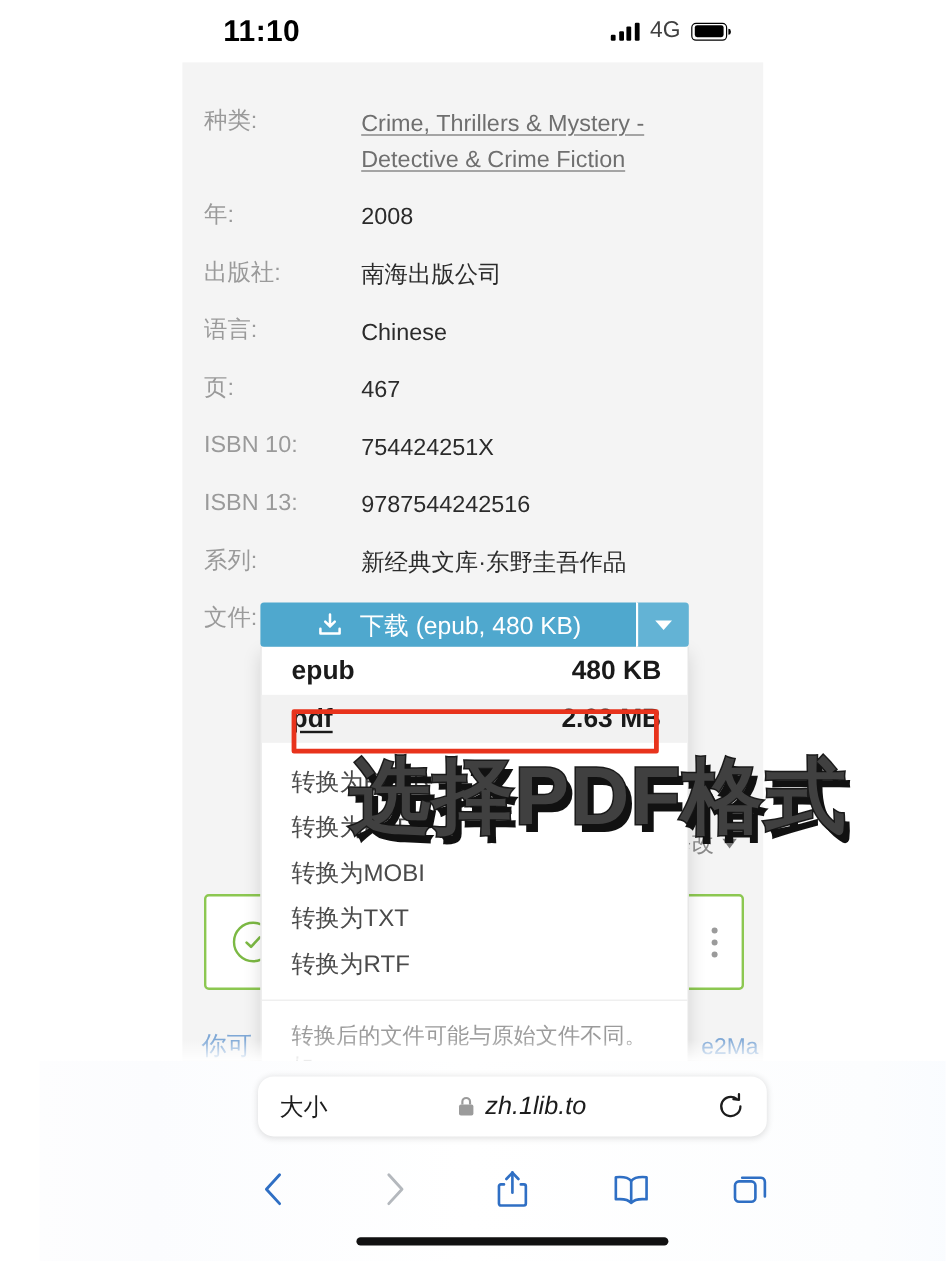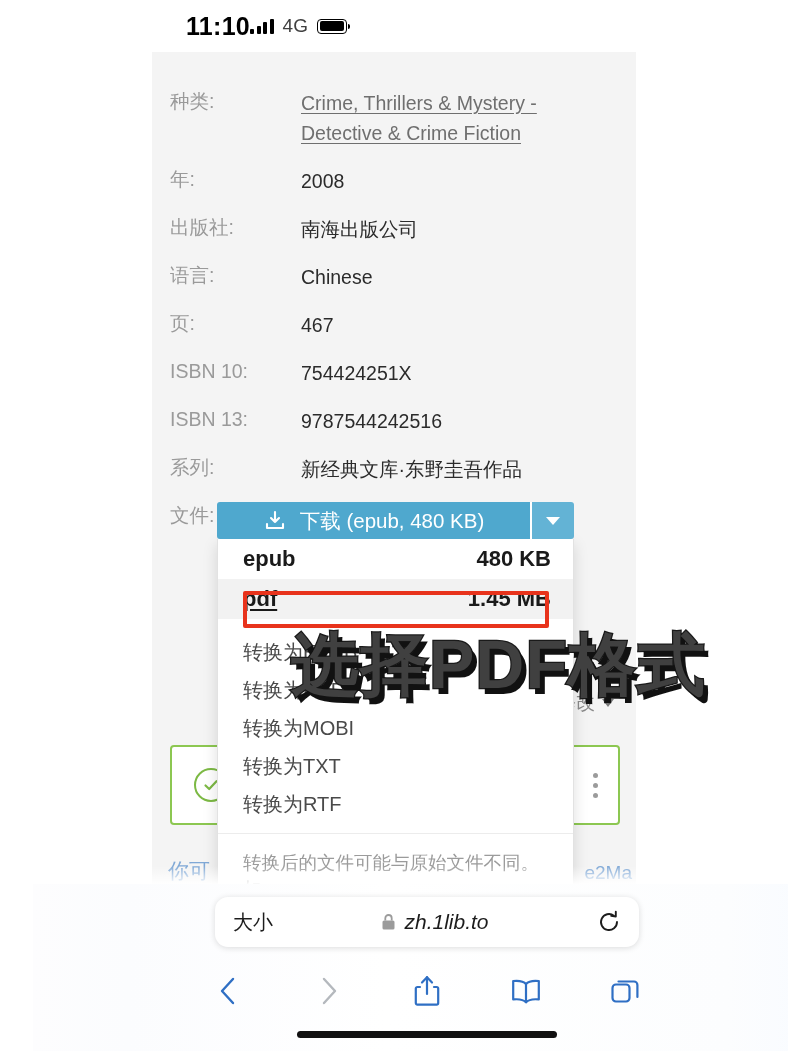--- a/index.html
+++ b/index.html
@@ -12,21 +12,21 @@
   #screen {
     position: relative;
     width: 788px; height: 1051px;
     background: #ffffff;
   }
 
   
   .statusbar {
     position: absolute; left: 152px; top: 0; width: 484px; height: 52px;
     background: #ffffff;
-    display: flex; align-items: center; justify-content: flex-start;
+    display: flex; align-items: center; justify-content: space-between;
     padding: 0 30px 0 34px;
   }
   .status-time {
     font-size: 25px; font-weight: bold; color: #000; letter-spacing: 0.3px;
   }
   .status-right { display: flex; align-items: center; gap: 9px; }
   .bars { display: flex; align-items: flex-end; gap: 2.5px; height: 15px; }
   .bars i { display: block; width: 4px; background: #000; border-radius: 1px; }
   .bars i:nth-child(1) { height: 5px; }
   .bars i:nth-child(2) { height: 8px; }
@@ -304,21 +304,21 @@
       </div>
     </div>
 
     <div class="dd-panel">
       <div class="dd-file">
         <span class="fmt">epub</span>
         <span>480 KB</span>
       </div>
       <div class="dd-file alt">
         <span class="fmt">pdf</span>
-        <span>1.45 MB</span>
+        <span>2.63 MB</span>
       </div>
 
       <div class="dd-sep"></div>
 
       <div class="dd-convert">
         <div class="dd-convert-item">转换为EPUB</div>
         <div class="dd-convert-item">转换为PDF</div>
         <div class="dd-convert-item">转换为MOBI</div>
         <div class="dd-convert-item">转换为TXT</div>
         <div class="dd-convert-item">转换为RTF</div>

